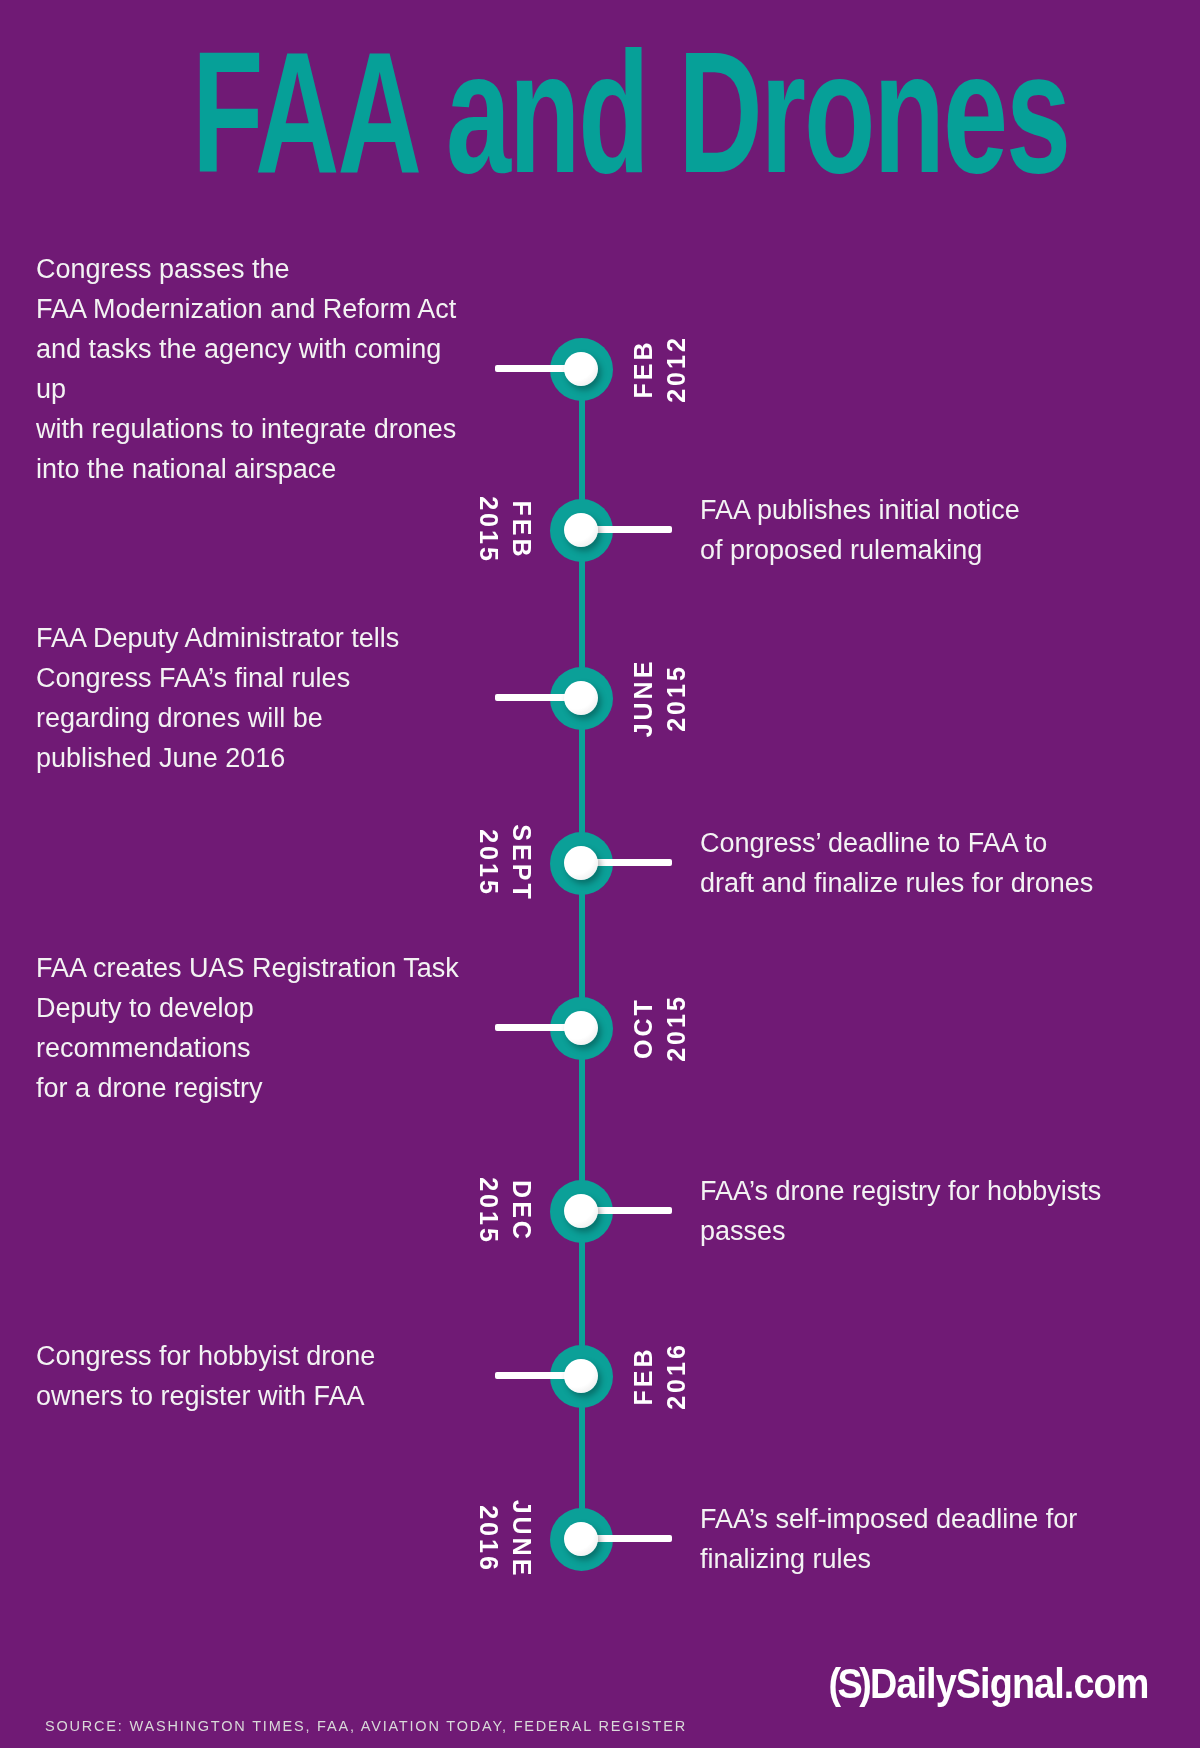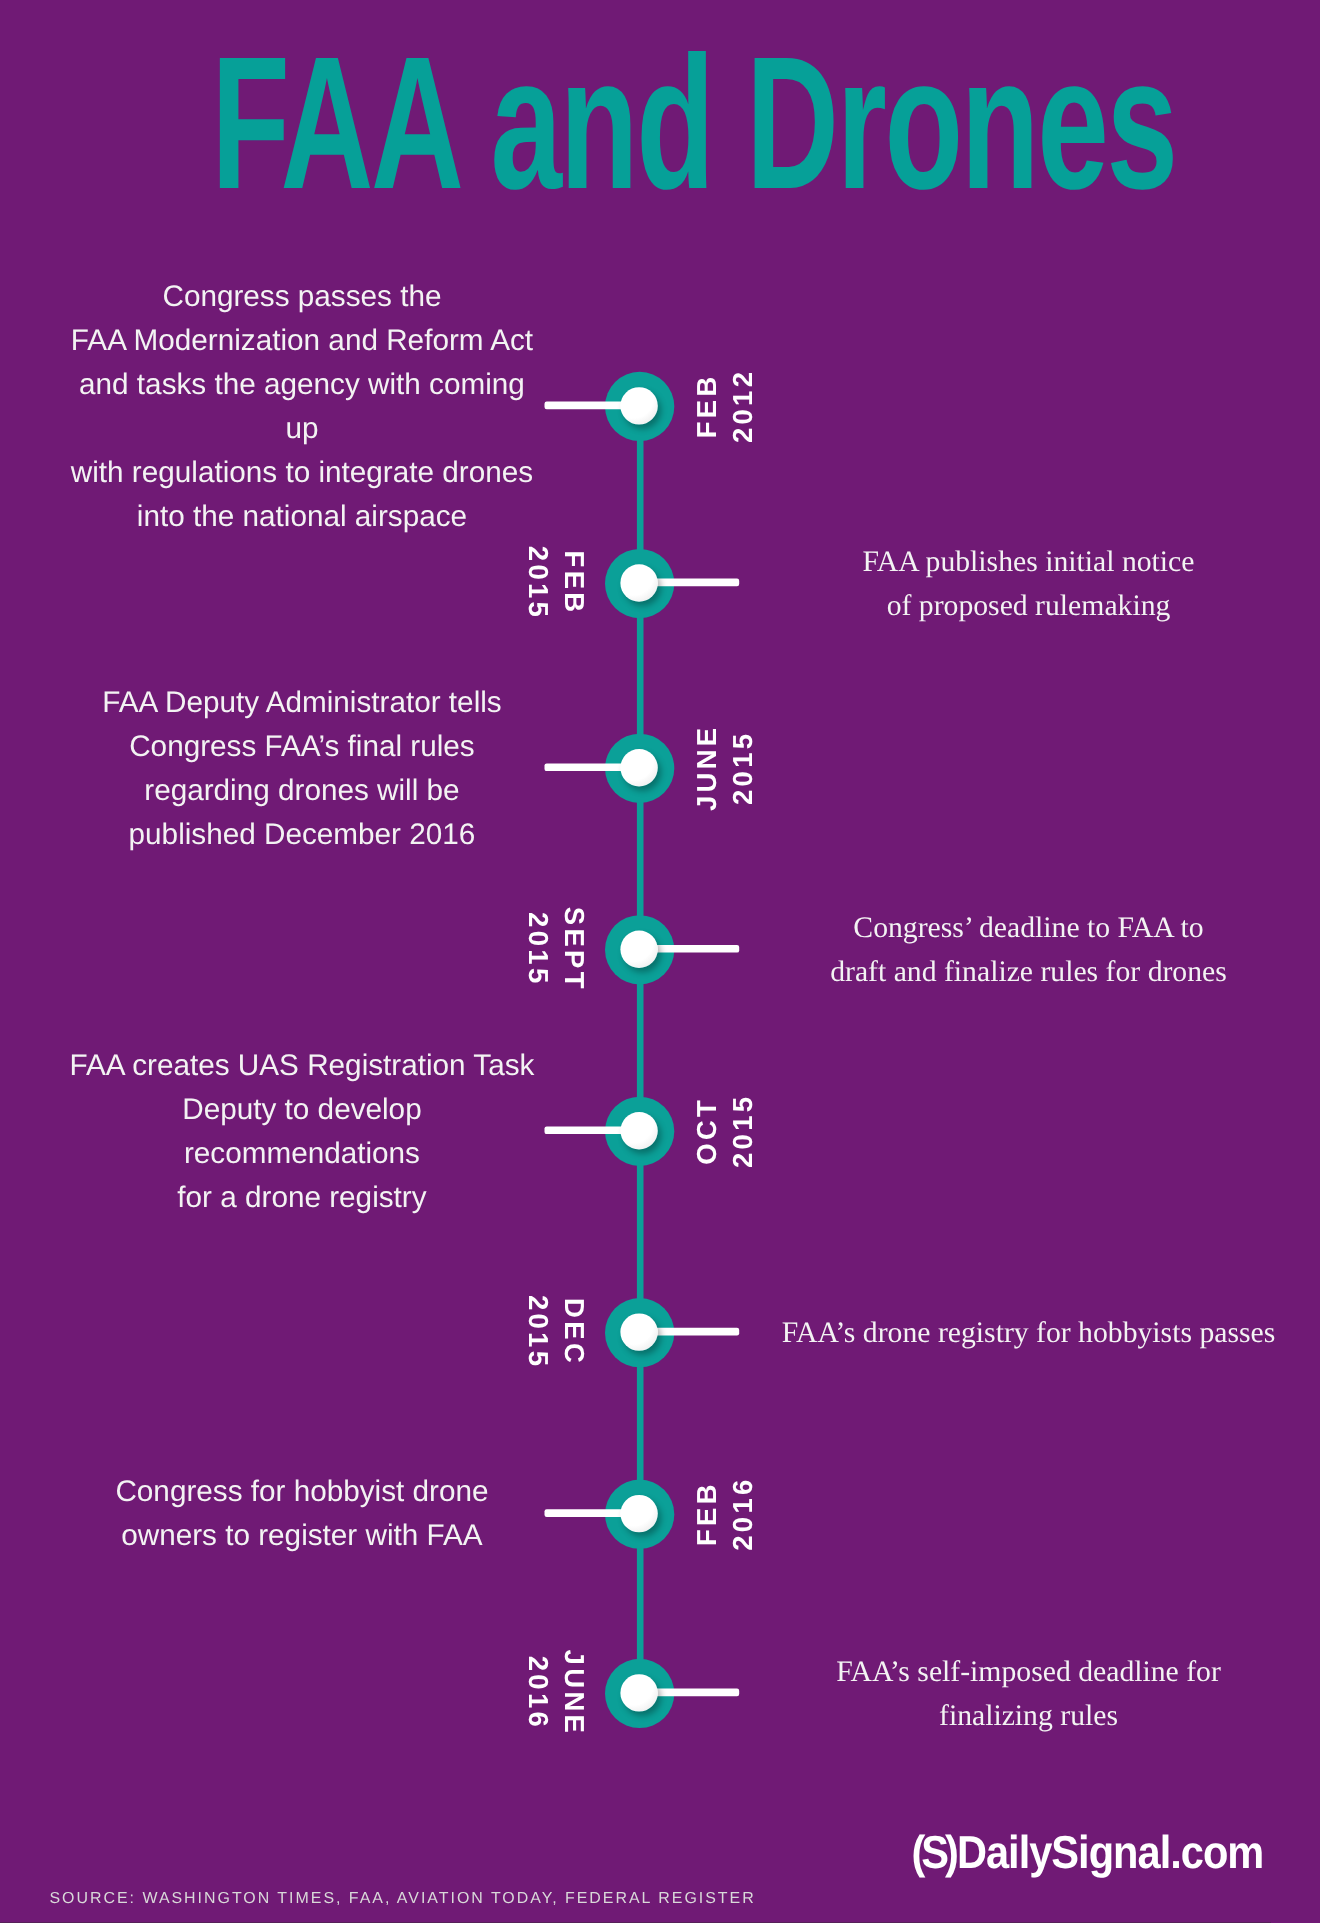--- a/index.html
+++ b/index.html
@@ -22,22 +22,22 @@
     background:#0ba098;
   }
 
   
   .event { position:absolute; left:0; top:var(--y); width:1200px; height:0; }
 
   .ev-text {
     position:absolute; top:0; transform:translateY(-50%);
     font-size:27px; line-height:40px; color:#f3f3f3; white-space:pre-line;
   }
-  .event.text-left  .ev-text { left:62px;  width:425px; text-align:center; }
-  .event.text-right .ev-text { left:700px; width:470px; text-align:center;font-family:Liberation Serif, serif; }
+  .event.text-left  .ev-text { left:36px;  width:425px; text-align:left; }
+  .event.text-right .ev-text { left:700px; width:470px; text-align:left; }
 
   .connector {
     position:absolute; top:-4px; height:7px; background:#ffffff;
     border-radius:2px; z-index:1;
   }
   .event.text-left  .connector { left:495px; width:87px; }
   .event.text-right .connector { left:582px; width:90px; }
 
   .node {
     position:absolute; left:550px; top:-31px; width:63px; height:63px;
@@ -105,21 +105,21 @@
     <div class="date">
       <div>FEB</div>
       <div>2015</div>
     </div>
   </div>
 
   <div class="event text-left" style="--y:698px">
     <div class="ev-text">FAA Deputy Administrator tells
 Congress FAA’s final rules
 regarding drones will be
-published December 2016</div>
+published June 2016</div>
     <div class="connector"></div>
     <div class="node">
       <div class="node-inner"></div>
     </div>
     <div class="date">
       <div>JUNE</div>
       <div>2015</div>
     </div>
   </div>
 

